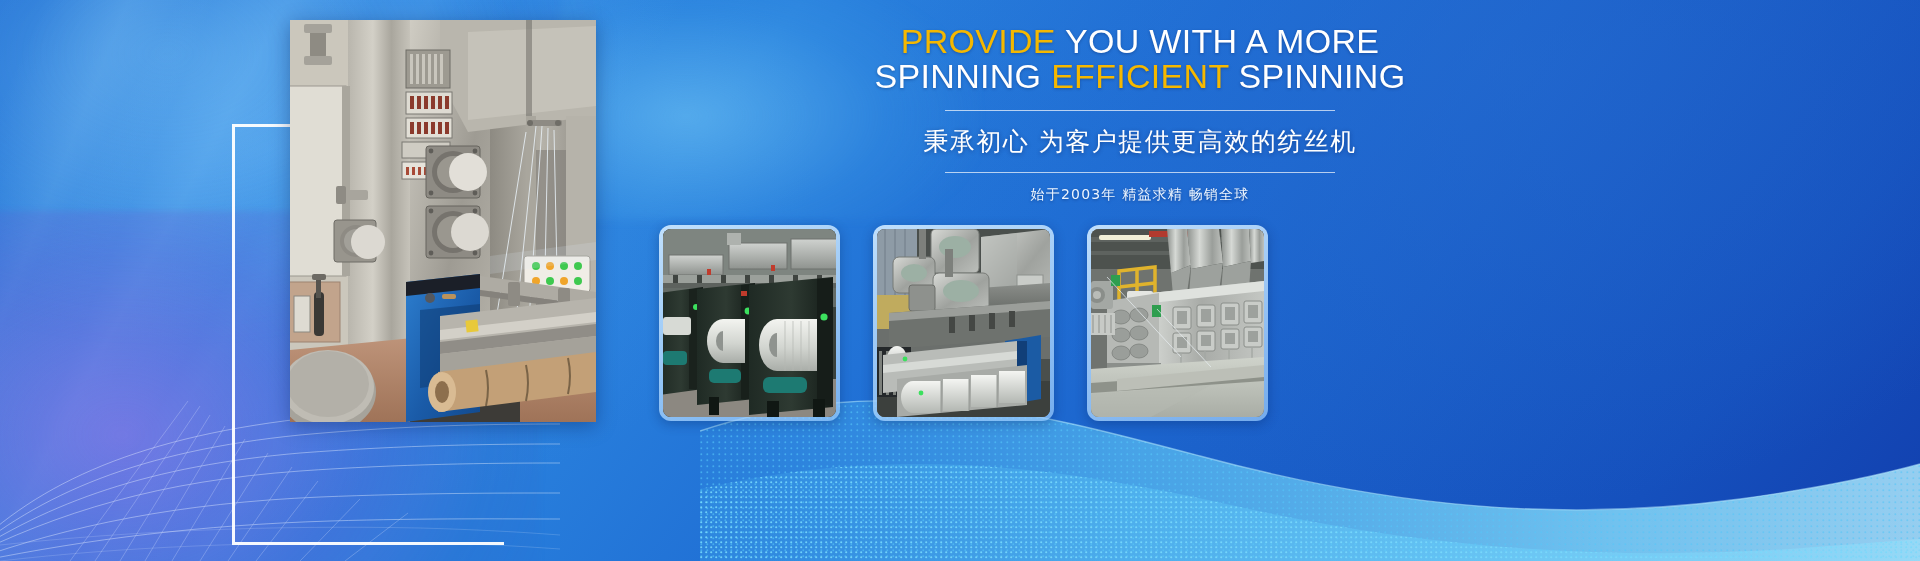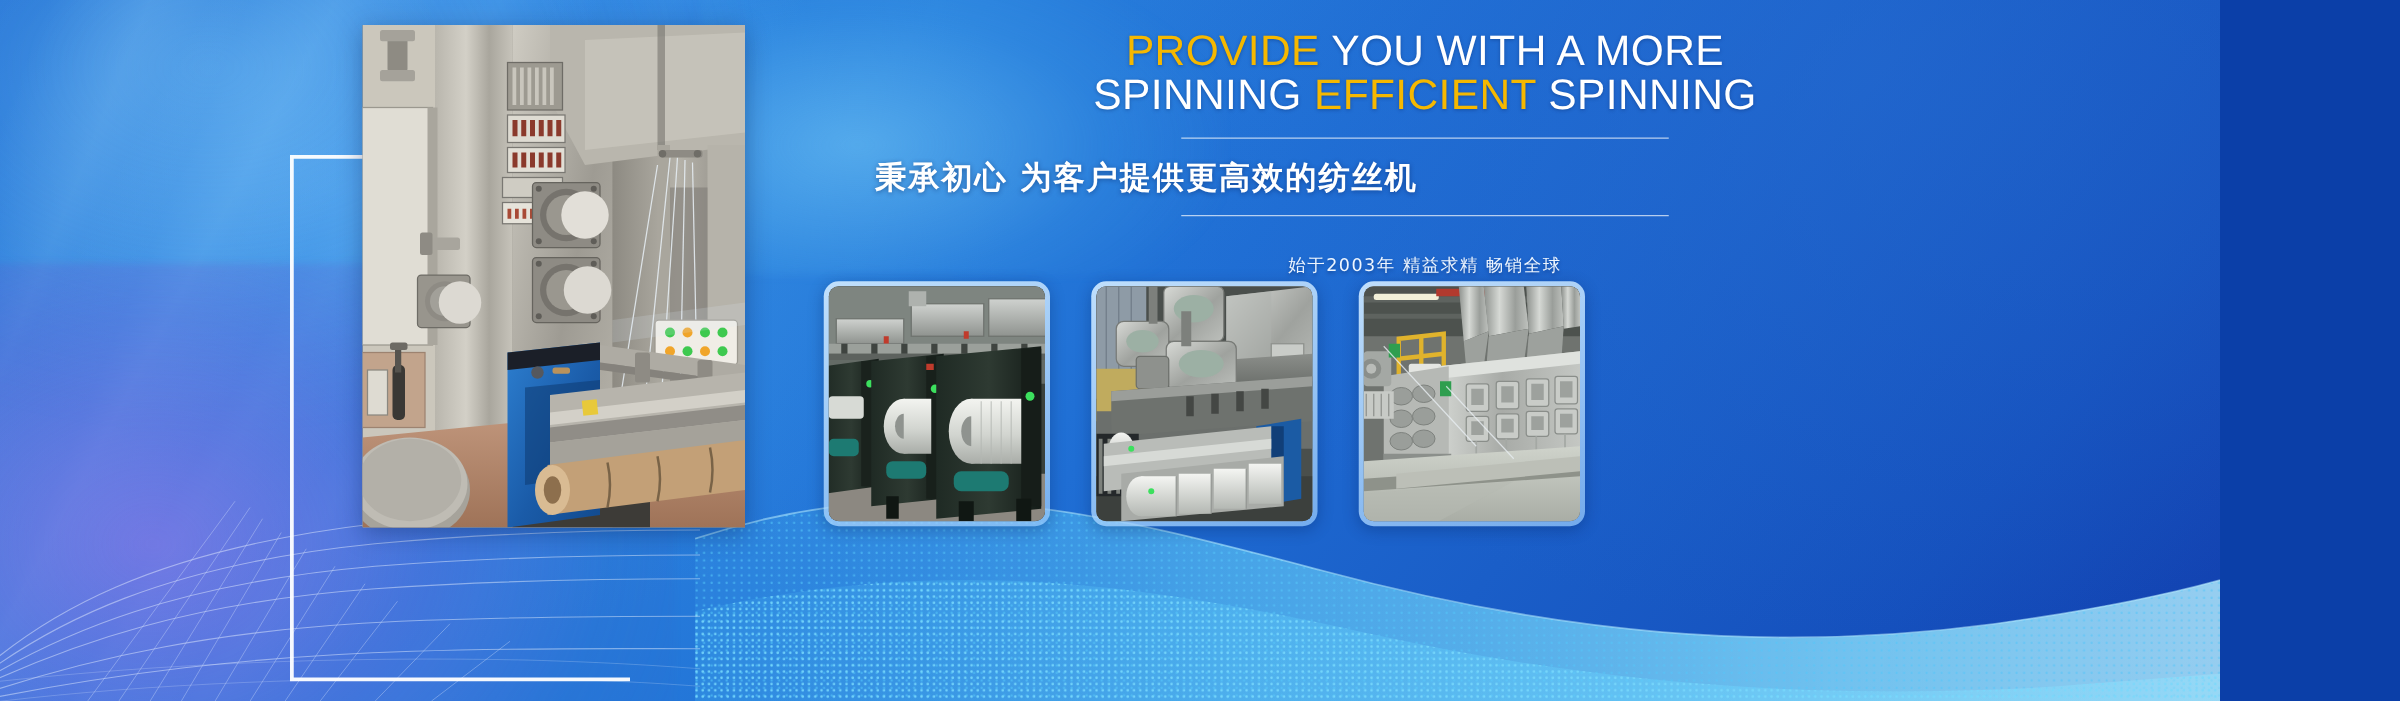--- a/index.html
+++ b/index.html
@@ -1,20 +1,20 @@
 <!DOCTYPE html>
 <html><head>
 <meta charset="utf-8">
 <style>
   * { margin:0; padding:0; box-sizing:border-box; }
   html,body { background:#0b3fa8; }
   body { font-family:"Liberation Sans", sans-serif; }
 
   .banner{
-    position:relative; width:1776px; height:561px; overflow:hidden;
+    position:relative; width:1920px; height:561px; overflow:hidden;
     background:
       radial-gradient(ellipse 760px 520px at 270px 150px, rgba(90,170,240,.55) 0%, rgba(60,140,225,.22) 42%, rgba(0,0,0,0) 72%),
       radial-gradient(ellipse 900px 640px at 1500px 60px, rgba(40,110,210,.45) 0%, rgba(20,70,170,0) 70%),
       linear-gradient(128deg,#1766cf 0%, #1f77da 18%, #2a82de 34%, #1f6ed4 52%, #1a5ec8 70%, #1550bd 86%, #123fae 100%);
   }
 
   
   .bg-layer{ position:absolute; inset:0; pointer-events:none; }
 
   
@@ -80,27 +80,27 @@
   .headline .hl-line{ display:block; }
   .gold{ color:#f5b800; }
 
   .rule{
     height:1px; background:rgba(255,255,255,.68); margin:16px auto 0;
     width:390px;
   }
   .rule.r2{ margin-top:14px; width:390px; }
 
   .cn-title{
-    margin-top:14px; color:#ffffff;
-    font-size:25px; font-weight:700; letter-spacing:1.5px;
+    margin-top:14px; text-align:center; color:#ffffff;
+    font-size:25px; font-weight:400; letter-spacing:1.5px;
     text-shadow:0 1px 4px rgba(0,25,80,.45);
     font-family:"DejaVu Sans","Liberation Sans",sans-serif;
   }
   .cn-sub{
-    margin-top:31px; text-align:center; color:#eef6ff;
+    margin-top:13px; text-align:center; color:#eef6ff;
     font-size:14px; font-weight:400; letter-spacing:1.2px;
     font-family:"DejaVu Sans","Liberation Sans",sans-serif;
     text-shadow:0 1px 3px rgba(0,25,80,.4);
   }
 
   
   .thumbs{ position:absolute; left:659px; top:225px; display:flex; gap:33px; }
   .thumb{
     width:181px; height:196px; border-radius:12px; padding:4px;
     background:linear-gradient(160deg, rgba(205,232,255,.92), rgba(150,200,250,.72));

